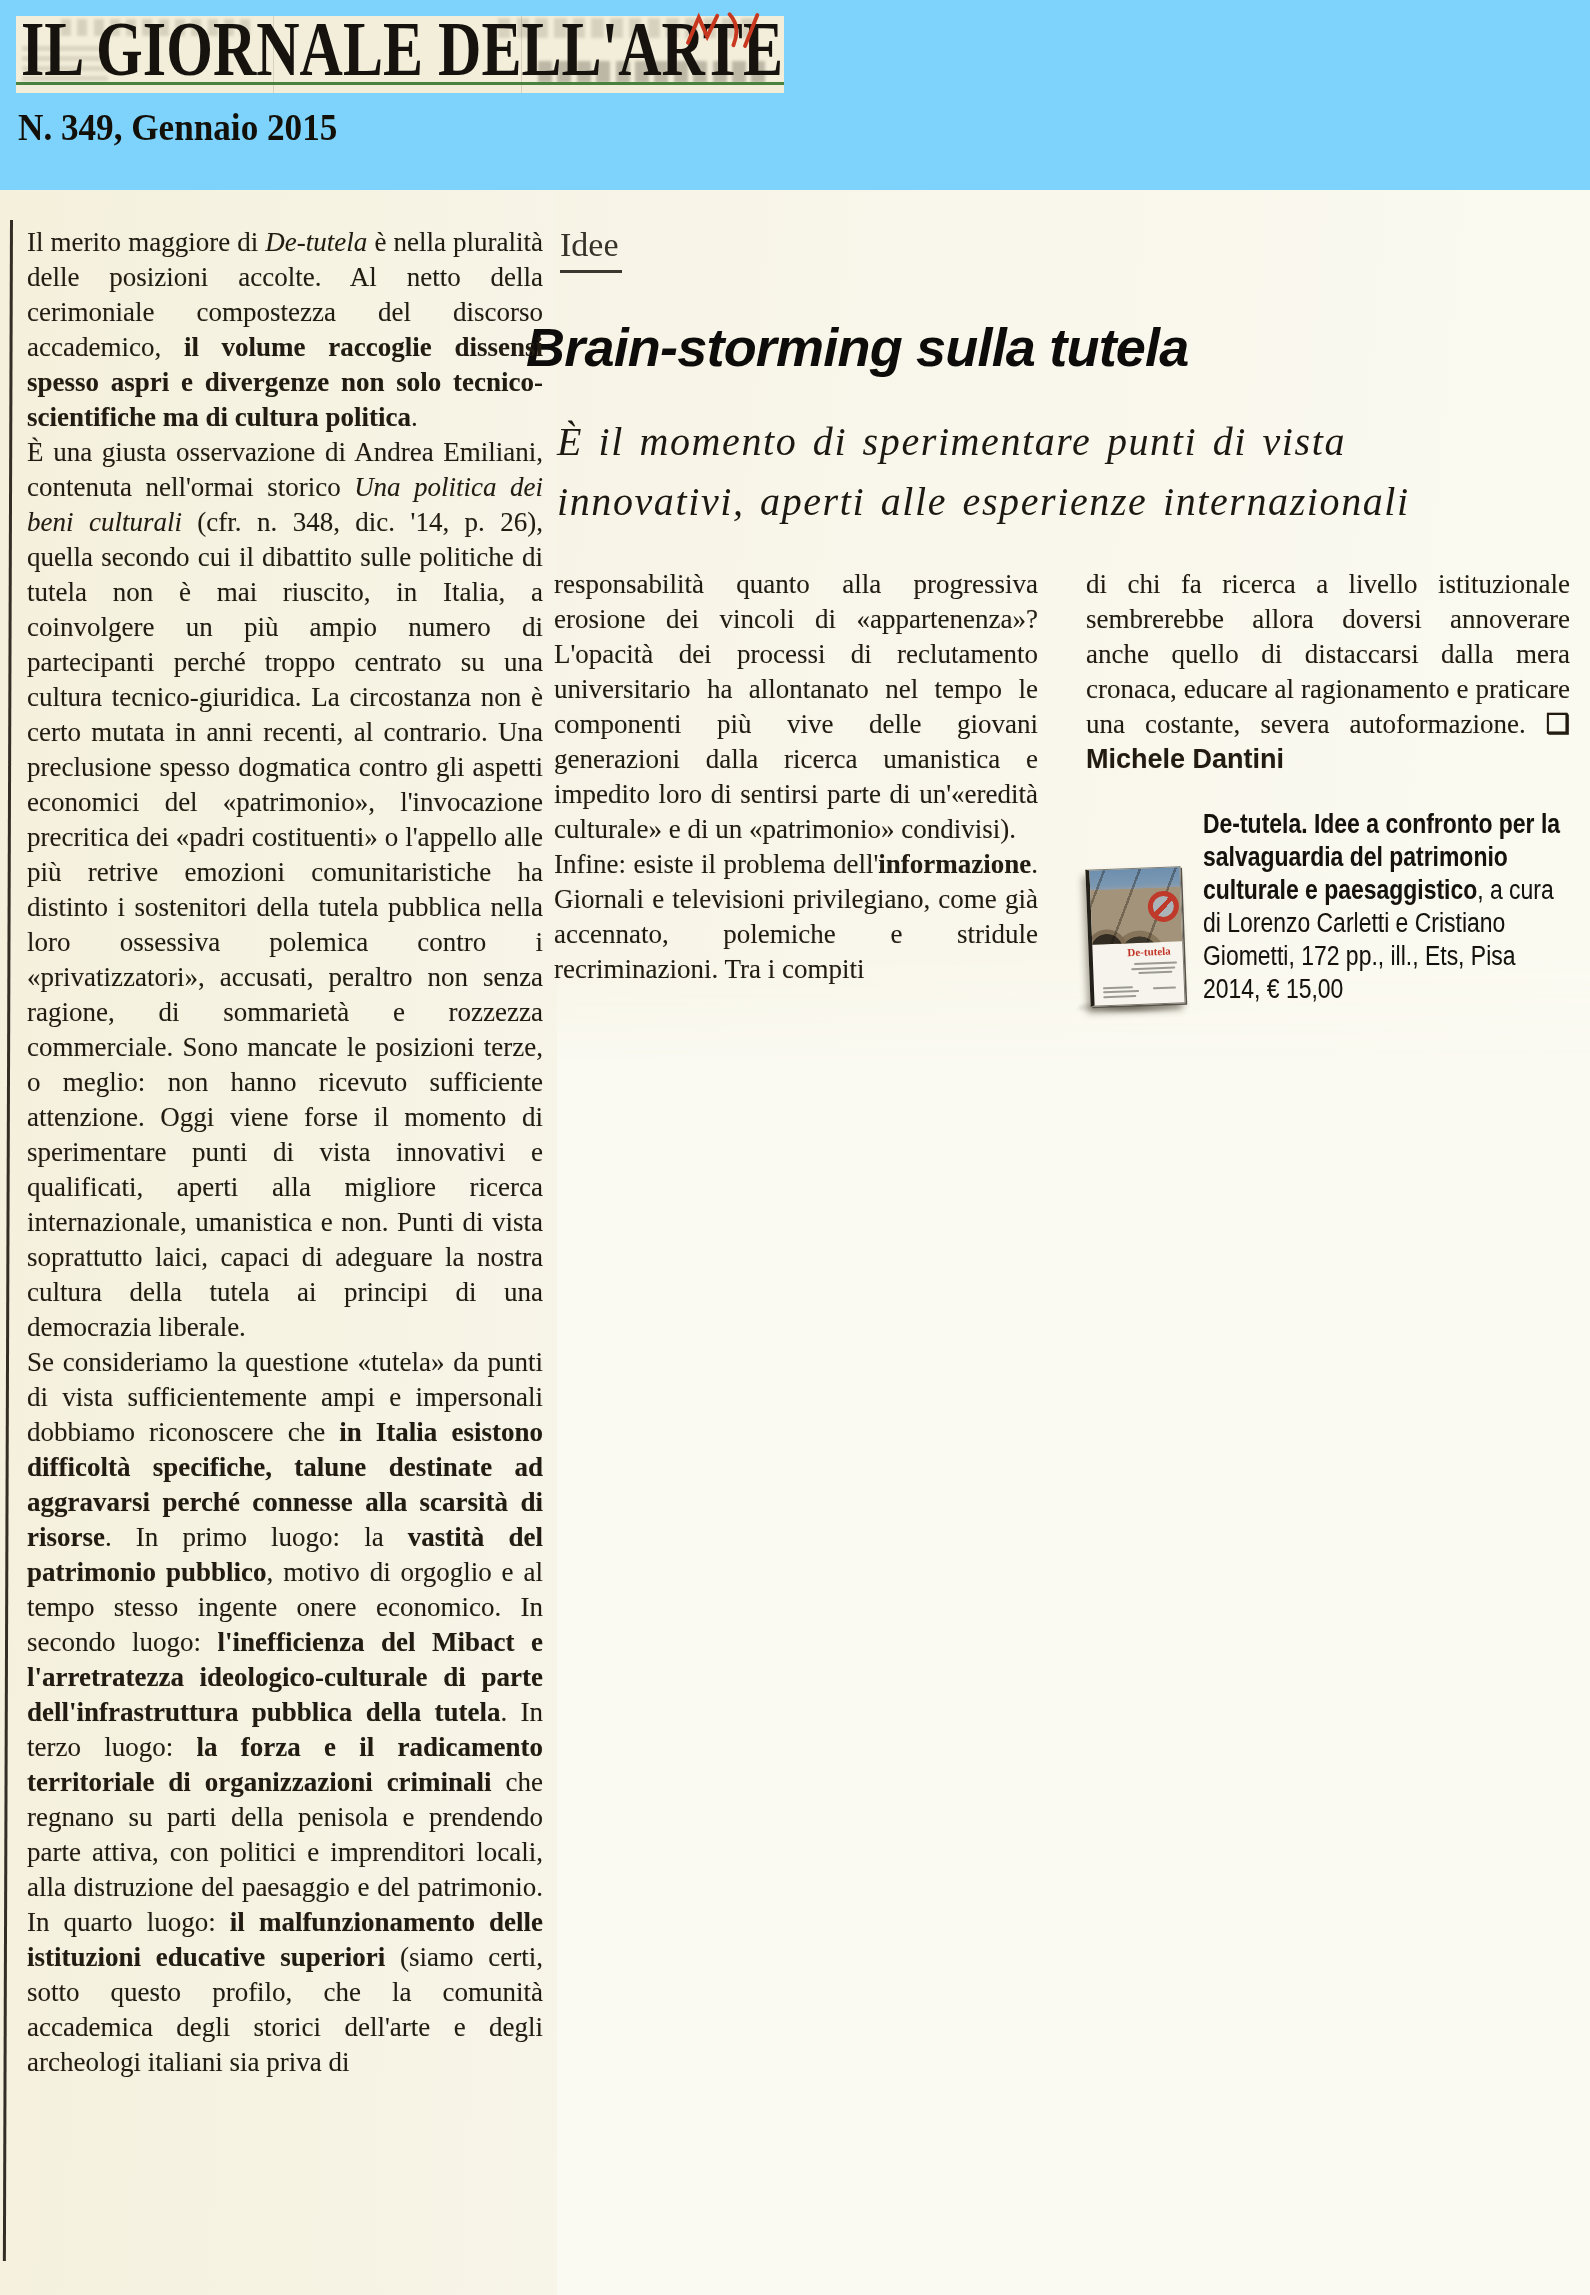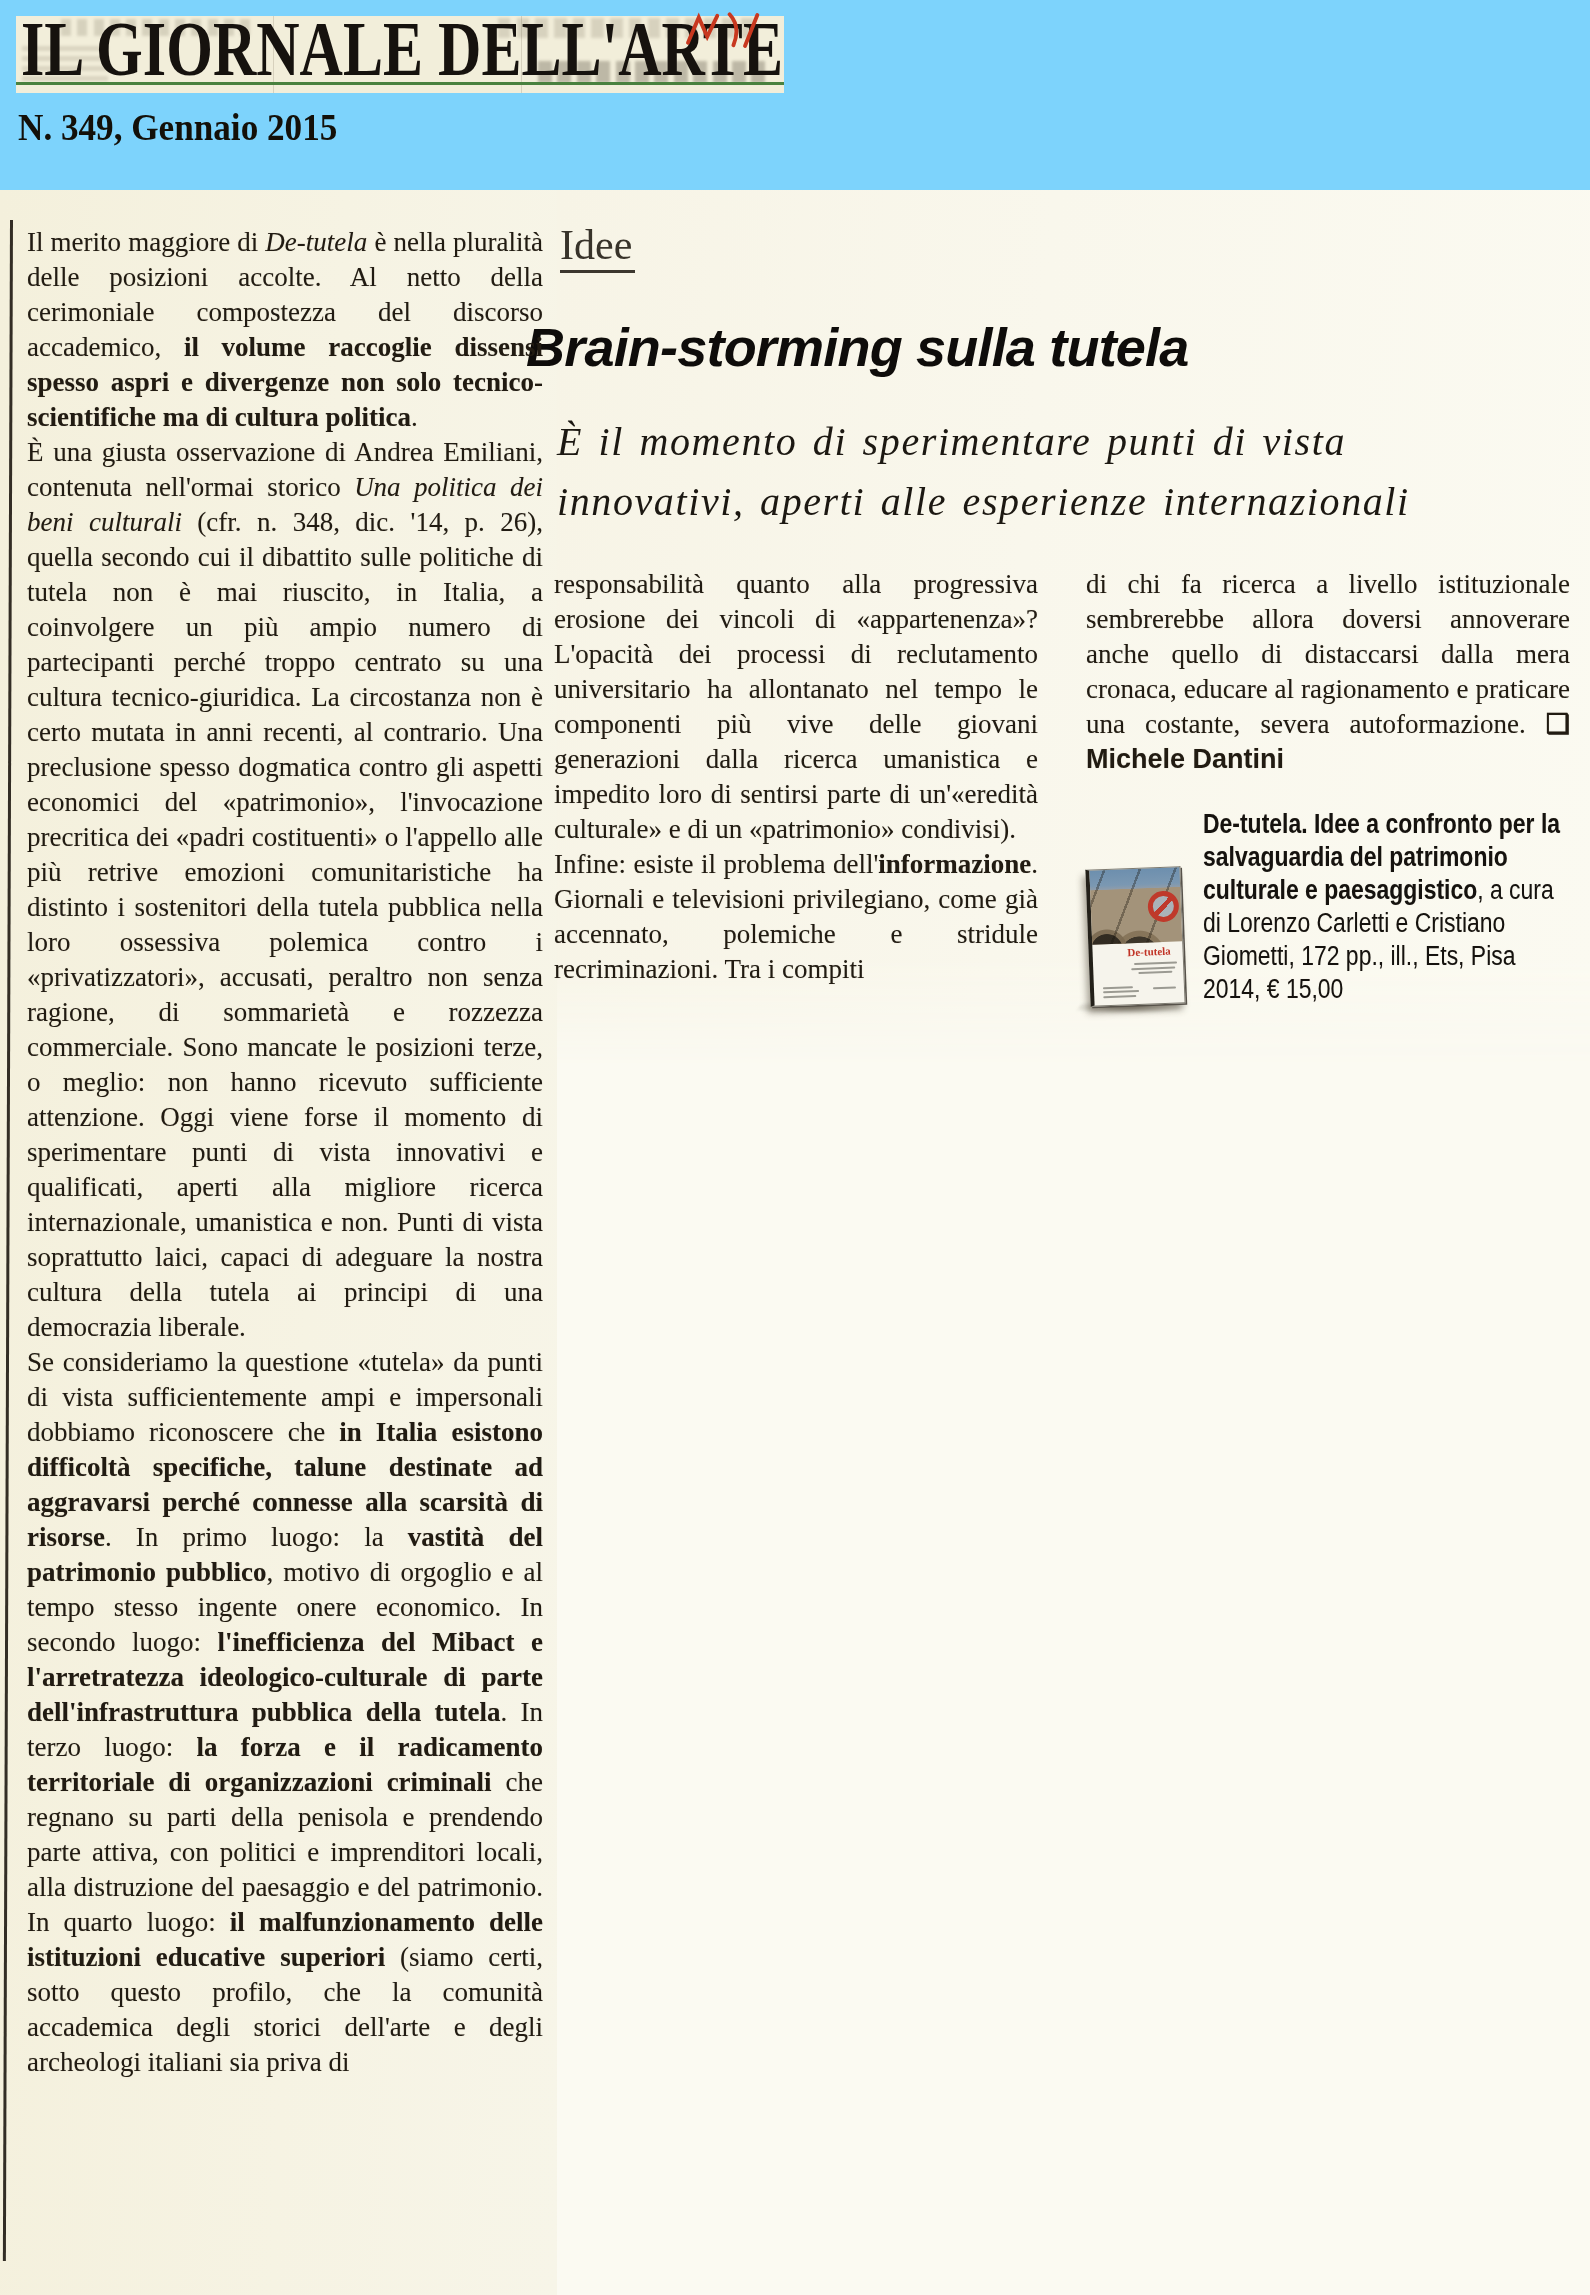--- a/index.html
+++ b/index.html
@@ -27,21 +27,21 @@
       background:repeating-linear-gradient(0deg,rgba(105,95,75,.35) 0 5.4px,transparent 5.4px 10px);}
   .crease{position:absolute;top:0;width:1.6px;height:100%;background:rgba(120,110,85,.22);}
   .c1{left:257px;} .c2{left:505px;}
   .masthead-title{position:absolute;left:5.4px;top:-7px;font-weight:bold;font-size:79px;line-height:79px;
       color:#16120e;white-space:nowrap;transform:scaleX(.76);transform-origin:0 50%;letter-spacing:0;}
   .green-rule{position:absolute;left:0;bottom:7.8px;width:100%;height:2.3px;background:#49813f;}
   .red-mark{position:absolute;right:14px;top:-3.1px;width:87px;height:37px;}
   .issue{position:absolute;left:18px;top:109px;font-weight:bold;font-size:37px;line-height:37px;
       color:#131009;transform:scaleX(.95);transform-origin:0 0;white-space:nowrap;}
   
-  .section-label{position:absolute;left:560px;top:220px;font-size:42px;line-height:50px;color:#38332a;
+  .section-label{position:absolute;left:560px;top:220px;font-size:34px;line-height:50px;color:#38332a;
       border-bottom:3.1px solid #3c372e;padding-right:3.1px;text-align:right;}
   .headline{position:absolute;left:526px;top:314px;font-family:"Liberation Sans",sans-serif;font-weight:bold;
       font-size:54px;line-height:67px;letter-spacing:-0.8px;color:#0e0c0a;white-space:nowrap;font-style:italic;}
   .subhead{position:absolute;left:557px;top:392px;font-style:italic;font-size:40px;line-height:60px;
       letter-spacing:1.6px;word-spacing:3.9px;color:#1c1812;white-space:pre-line;margin-top:20px;}
   
   .col-rule{position:absolute;left:10px;top:220px;width:3.1px;height:2041px;background:#332d25;
       transform:rotate(.2deg);transform-origin:top center;}
   .col{position:absolute;text-align:justify;font-size:27px;line-height:35px;color:#211b12;
       text-shadow:0 0 0.8px rgba(55,42,25,.25);overflow:hidden;}

